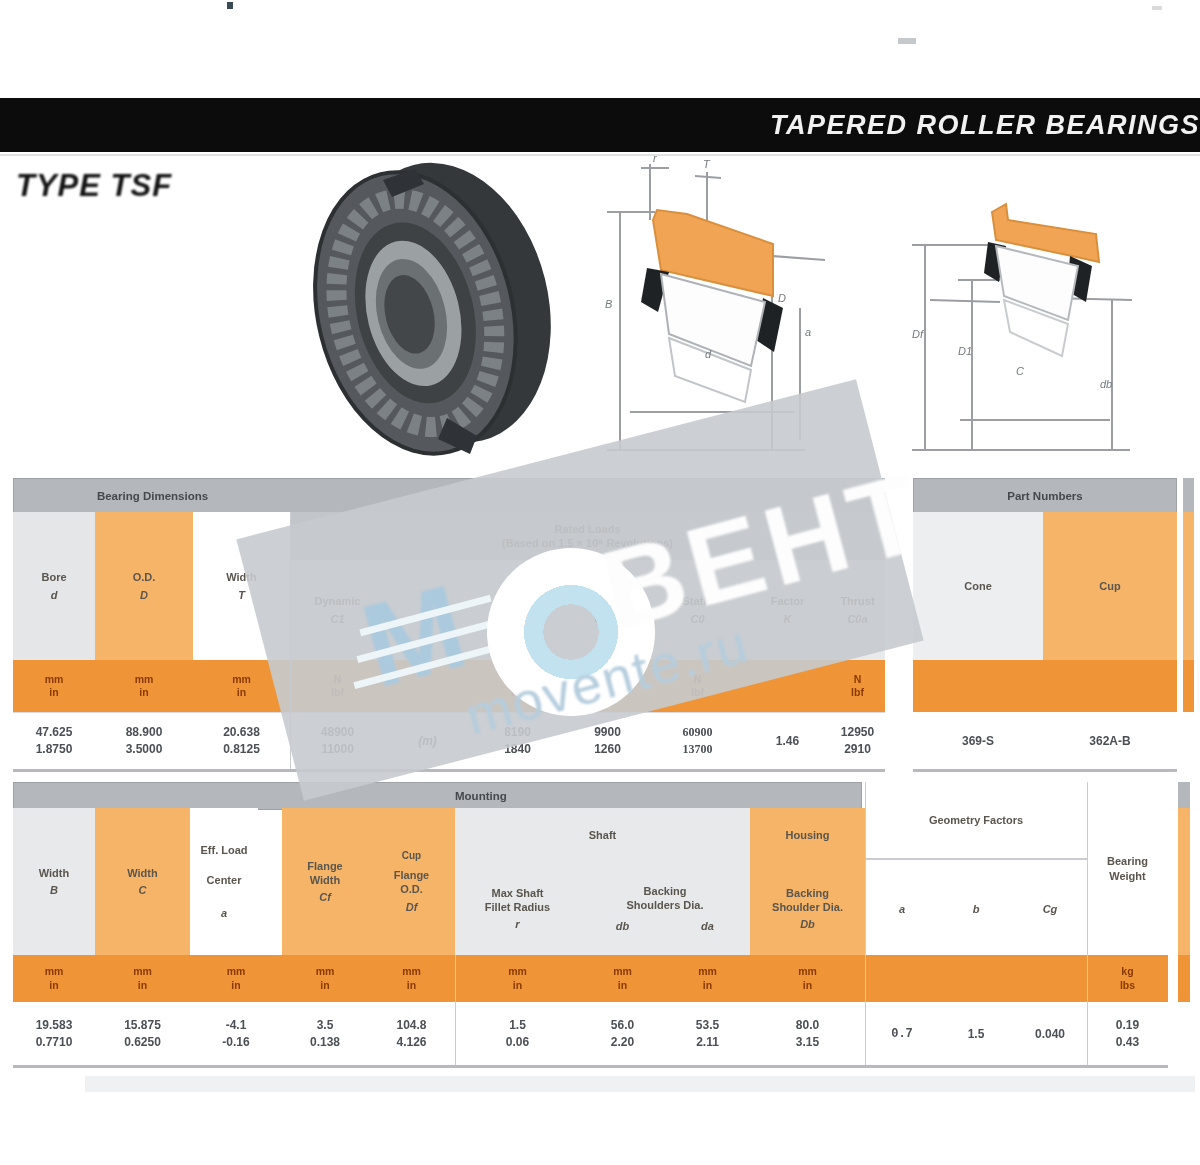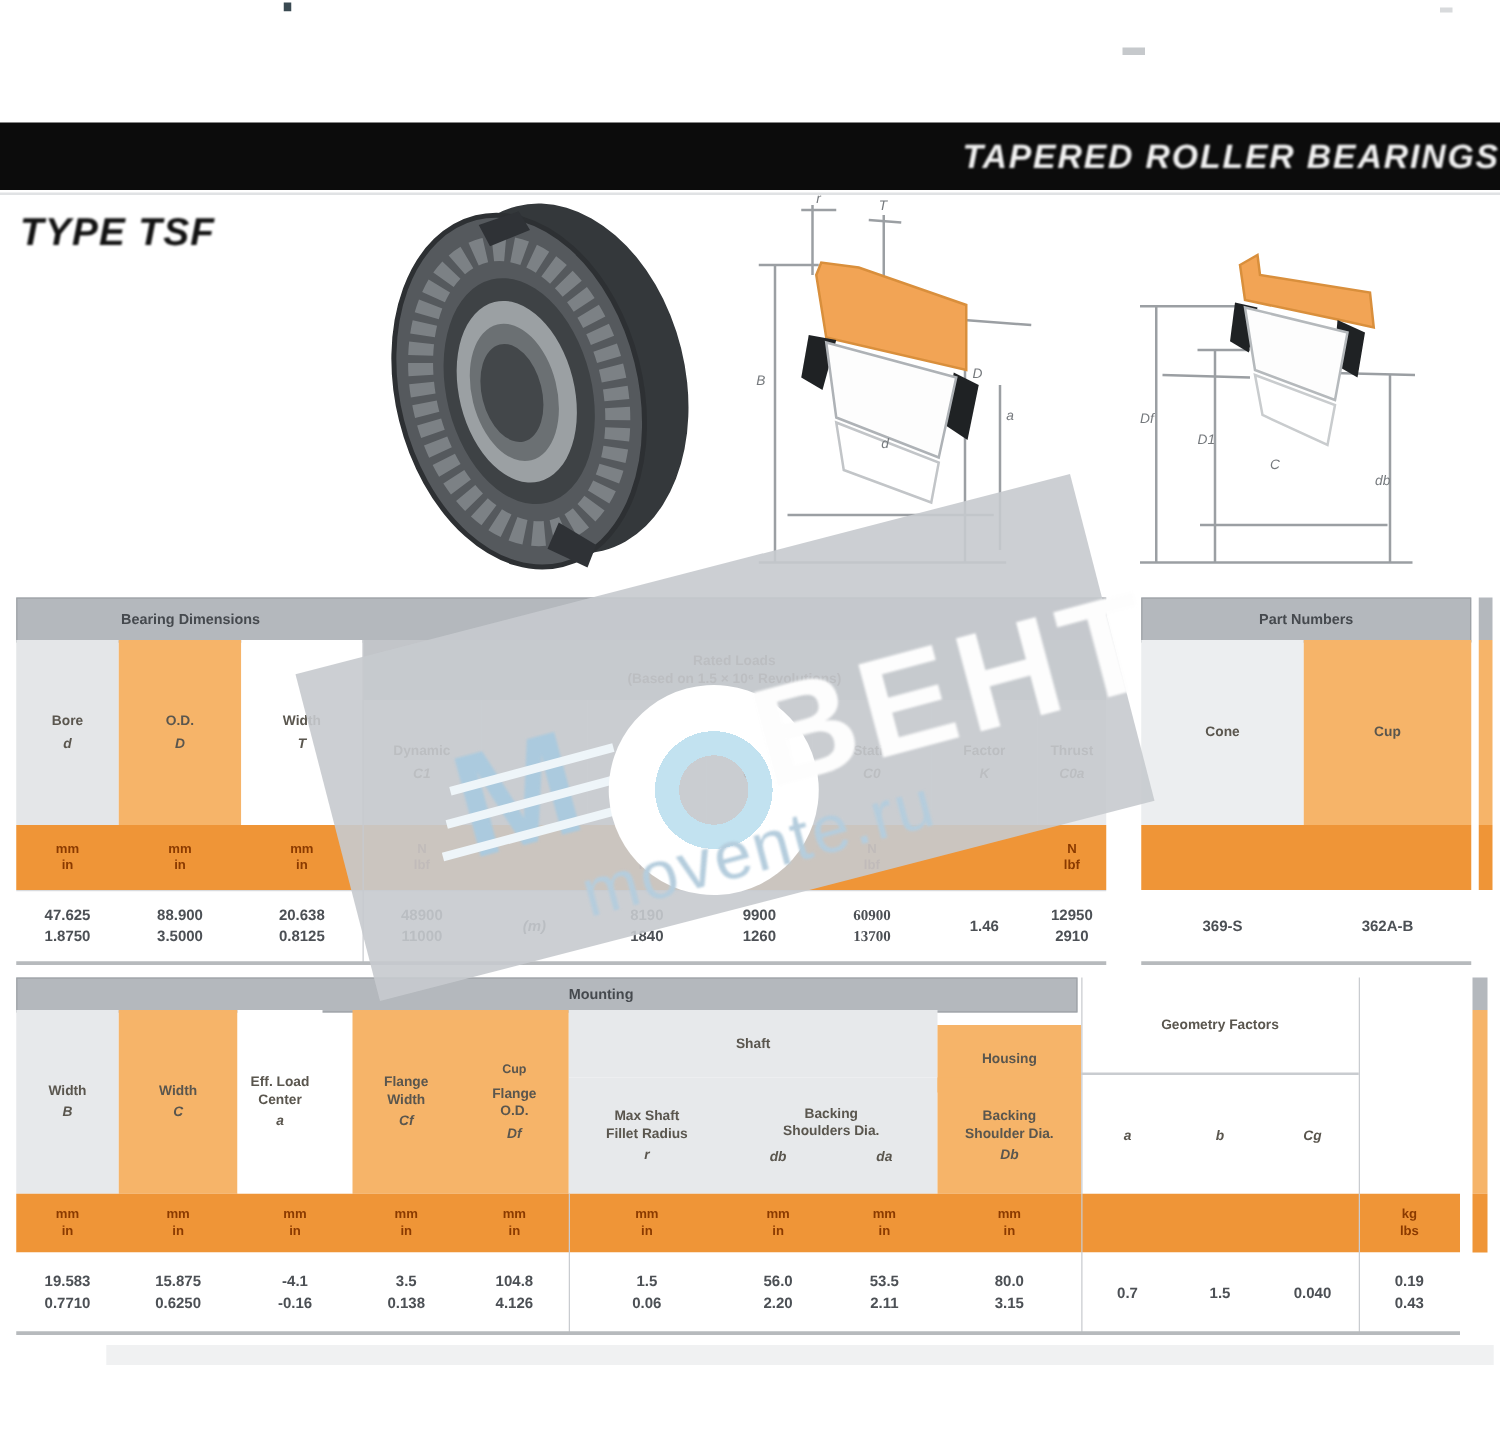--- a/index.html
+++ b/index.html
@@ -275,21 +275,21 @@
     </div>
 
     <div class="cell hdr" style="left:0;top:26px;width:82px;height:147px;background:#e7e9eb;">
         <span>Width</span>
         <span class="sym">B</span>
       </div>
     <div class="cell hdr" style="left:82px;top:26px;width:95px;height:147px;background:#f6b469;">
         <span>Width</span>
         <span class="sym">C</span>
       </div>
-    <div class="cell hdr" style="left:177px;top:26px;width:68px;height:147px;background:#fff;">
+    <div class="cell hdr" style="left:177px;top:26px;width:68px;height:147px;background:#fff;gap:16px;">
         <span>Eff. Load</span>
         <span>Center</span>
         <span class="sym">a</span>
       </div>
     <div class="cell hdr" style="left:269px;top:26px;width:86px;height:147px;background:#f6b469;">
         <span>Flange</span>
         <span>Width</span>
         <span class="sym">Cf</span>
       </div>
     <div class="cell hdr" style="left:355px;top:26px;width:87px;height:147px;background:#f6b469;">
@@ -309,21 +309,21 @@
       </div>
     <div class="cell hdr" style="left:567px;top:80px;width:170px;height:93px;background:#e7e9eb;">
       <span>Backing</span>
         <span>Shoulders Dia.</span>
       <div class="symrow">
           <span>db</span>
           <span>da</span>
         </div>
     </div>
 
-    <div class="cell hdr" style="left:737px;top:26px;width:115px;height:54px;background:#f6b469;margin-top:12px;">
+    <div class="cell hdr" style="left:737px;top:26px;width:115px;height:54px;background:#f6b469;">
         <span>Housing</span>
       </div>
     <div class="cell hdr" style="left:737px;top:80px;width:115px;height:93px;background:#f6b469;">
         <span>Backing</span>
         <span>Shoulder Dia.</span>
         <span class="sym">Db</span>
       </div>
 
     <div class="cell hdr" style="left:852px;top:0;width:222px;height:76px;background:#fff;">
         <span>Geometry Factors</span>
@@ -332,20 +332,24 @@
     <div class="cell hdr" style="left:852px;top:78px;width:74px;height:95px;background:#fff;">
         <span class="sym">a</span>
       </div>
     <div class="cell hdr" style="left:926px;top:78px;width:74px;height:95px;background:#fff;">
         <span class="sym">b</span>
       </div>
     <div class="cell hdr" style="left:1000px;top:78px;width:74px;height:95px;background:#fff;">
         <span class="sym">Cg</span>
       </div>
 
+    <div class="cell hdr" style="left:1074px;top:0;width:81px;height:173px;background:#fff;">
+        <span>Bearing</span>
+        <span>Weight</span>
+      </div>
 
     <div class="abs" style="left:0;top:173px;width:1155px;height:47px;background:#ef9537;"></div>
     <div class="cell unit" style="left:0;top:173px;width:82px;height:47px;">
         <span>mm</span>
         <span>in</span>
       </div>
     <div class="cell unit" style="left:82px;top:173px;width:95px;height:47px;">
         <span>mm</span>
         <span>in</span>
       </div>
@@ -412,21 +416,21 @@
         <span>2.20</span>
       </div>
     <div class="cell val" style="left:652px;top:220px;width:85px;height:64px;">
         <span>53.5</span>
         <span>2.11</span>
       </div>
     <div class="cell val" style="left:737px;top:220px;width:115px;height:64px;">
         <span>80.0</span>
         <span>3.15</span>
       </div>
-    <div class="cell val" style="left:852px;top:220px;width:74px;height:64px;">
+    <div class="cell val" style="left:852px;top:220px;width:74px;height:64px;font-family:Liberation Mono, monospace;">
         <span>0.7</span>
       </div>
     <div class="cell val" style="left:926px;top:220px;width:74px;height:64px;">
         <span>1.5</span>
       </div>
     <div class="cell val" style="left:1000px;top:220px;width:74px;height:64px;">
         <span>0.040</span>
       </div>
     <div class="cell val" style="left:1074px;top:220px;width:81px;height:64px;">
         <span>0.19</span>

